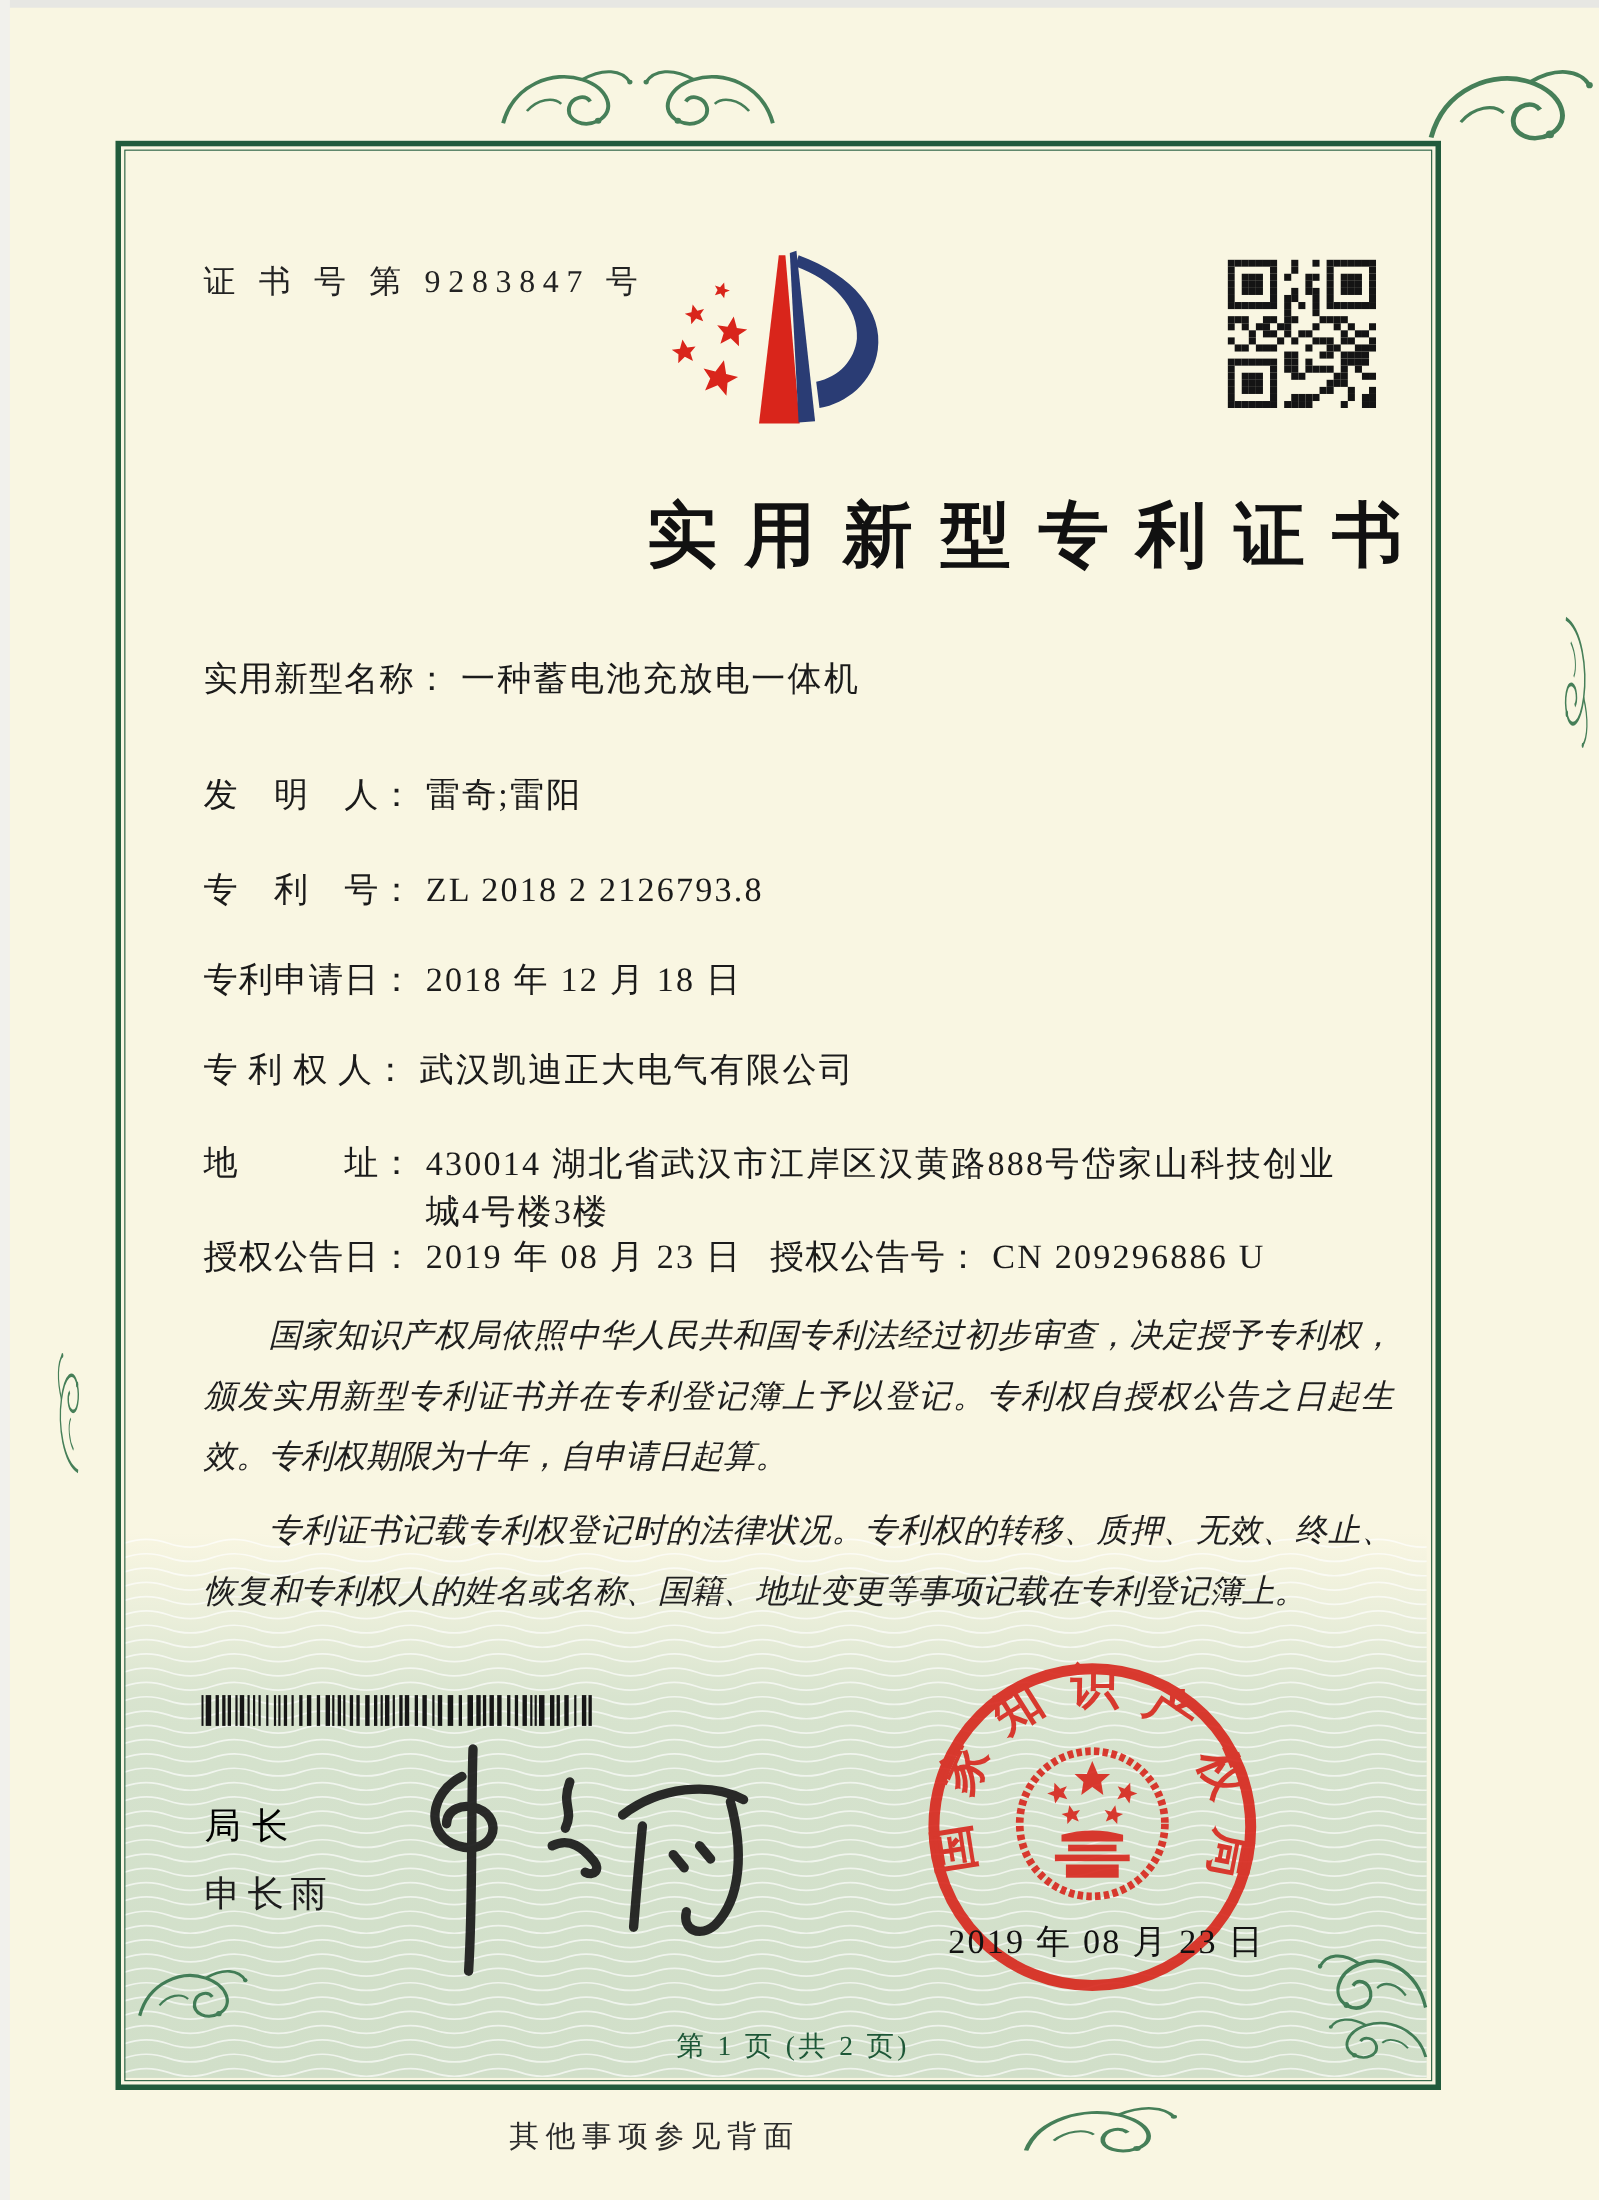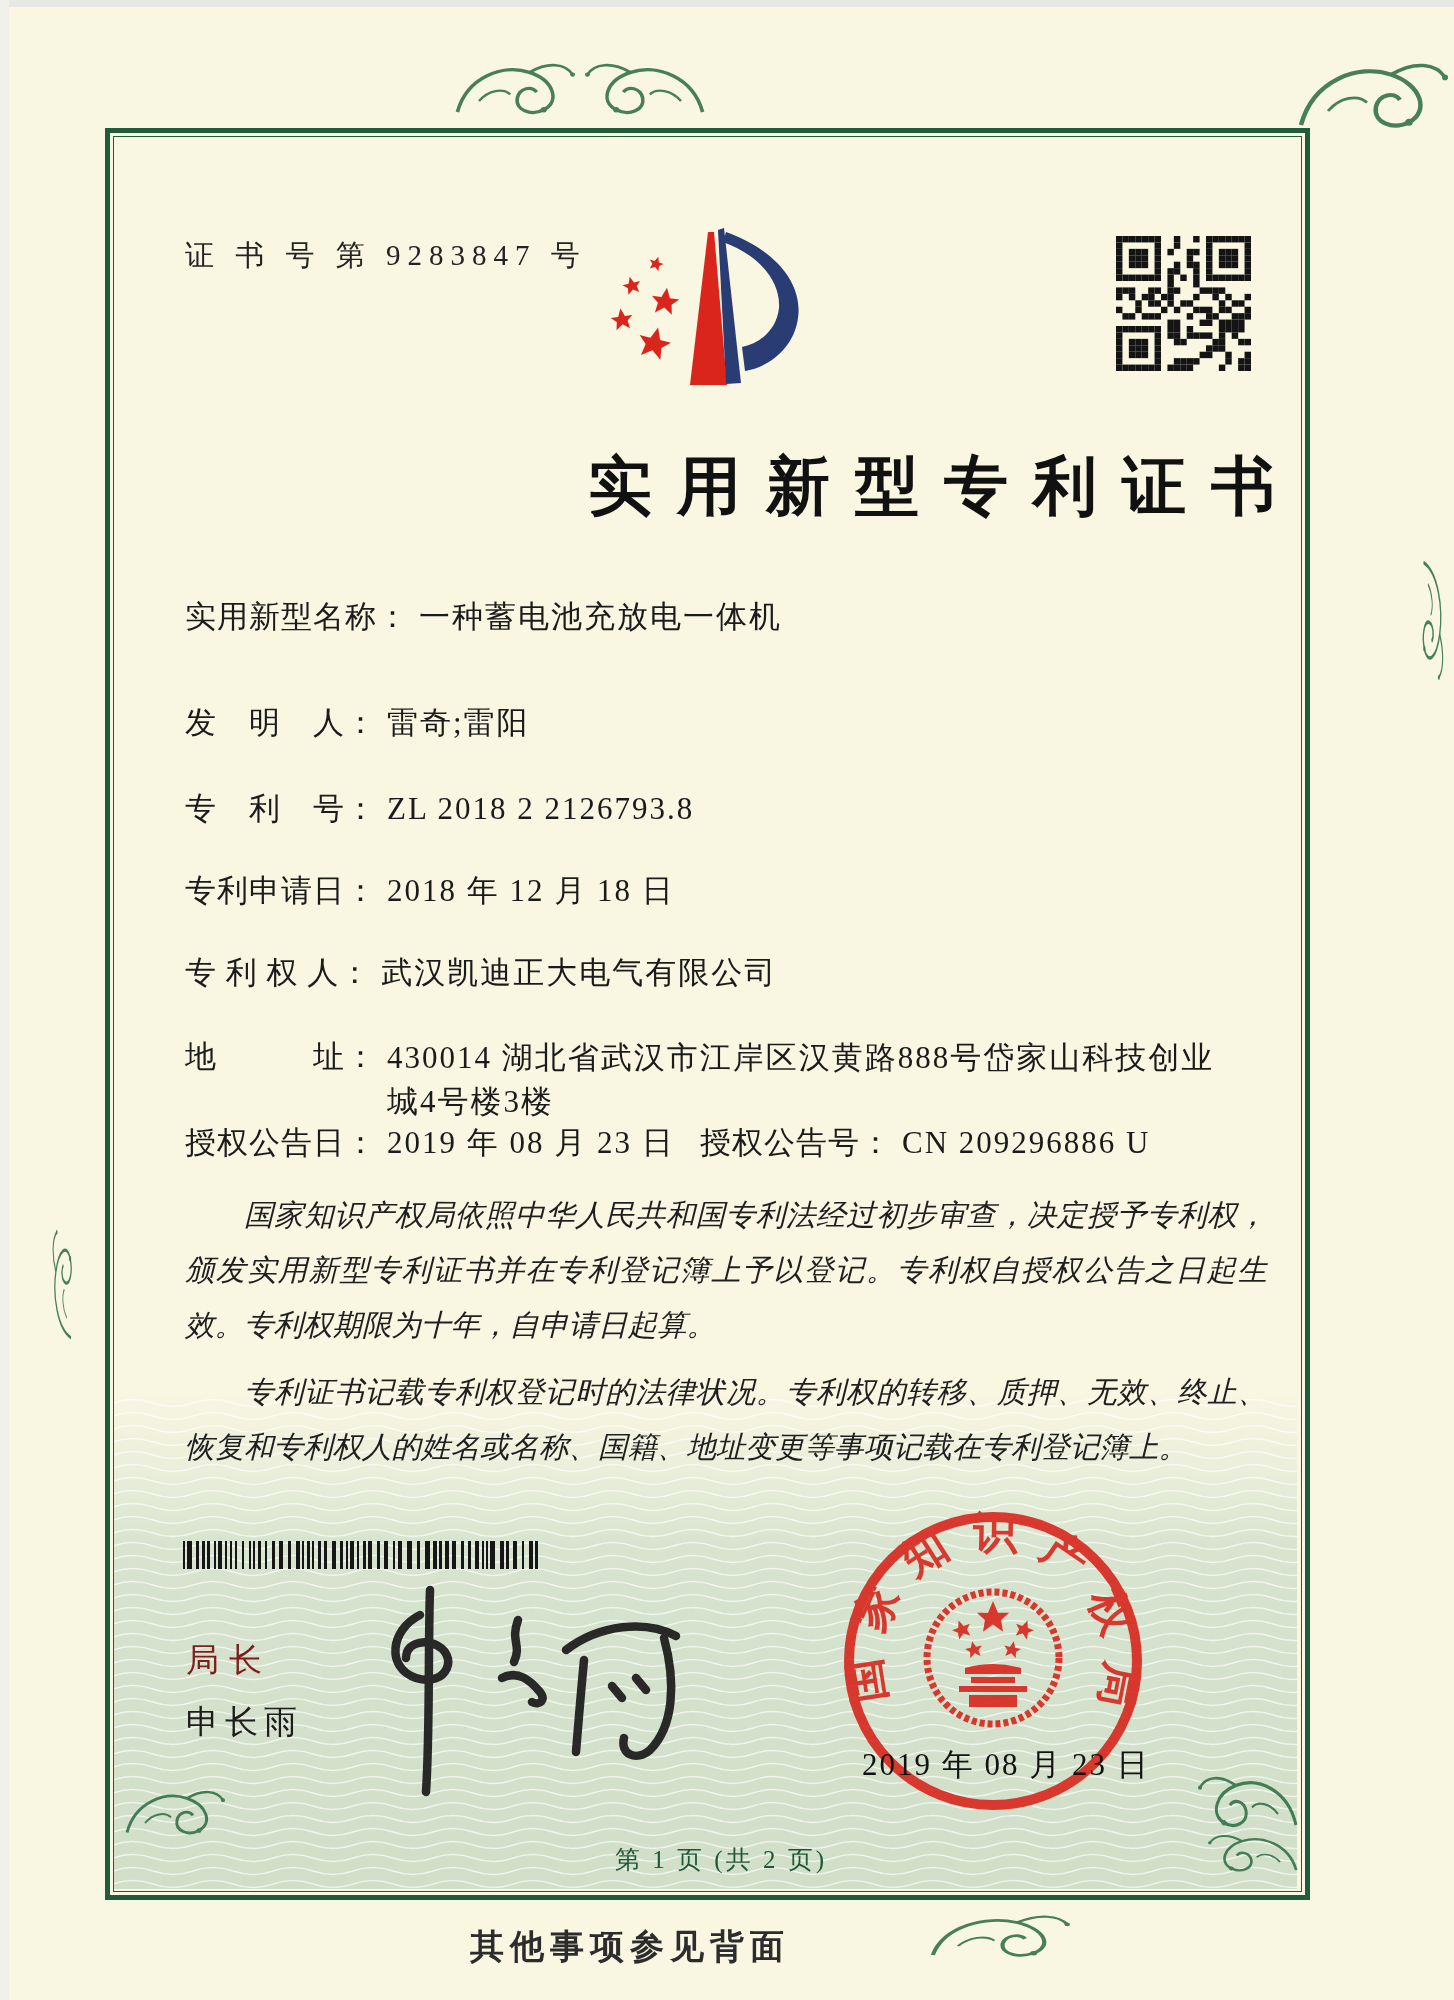--- a/index.html
+++ b/index.html
@@ -35,25 +35,25 @@
   .row .lbl{letter-spacing:1px;}
   .row .val{margin-left:10px;letter-spacing:2px;}
   .addr-val{display:inline-block;vertical-align:top;margin-left:10px;letter-spacing:2px;line-height:44px;white-space:normal;}
   .pair2{position:absolute;left:515px;top:0;white-space:nowrap;}
   .paras{
     position:absolute;left:185px;top:1188px;width:1082px;
     font-size:29.5px;line-height:55px;text-align:justify;color:#1f1f1f;
   }
   .paras p{margin:0;text-indent:2em;font-style:italic;}
   .paras p + p{margin-top:12px;}
-  .director{position:absolute;left:186px;top:1638px;font-size:33px;letter-spacing:10px;color:#7f1d1d;}
+  .director{position:absolute;left:186px;top:1638px;font-size:33px;letter-spacing:10px;color:#000000;}
   .director-name{position:absolute;left:186px;top:1700px;font-size:33px;letter-spacing:6px;color:#1d1d1d;}
   .seal-date{position:absolute;left:862px;top:1744px;font-size:31px;letter-spacing:2px;color:#121212;z-index:6;}
   .pagination{position:absolute;left:497px;top:1843px;width:330px;text-align:right;font-size:25px;letter-spacing:3px;color:#1d5737;z-index:4;}
-  .back-note{position:absolute;left:400px;top:1924px;width:390px;text-align:right;font-size:34px;letter-spacing:6px;color:#2c2c2c;font-weight:bold;}
+  .back-note{position:absolute;left:400px;top:1924px;width:390px;text-align:center;font-size:27px;letter-spacing:6px;color:#2c2c2c;}
   .abs{position:absolute;}
   .orn{position:absolute;opacity:.88;}
 </style>
 </head>
 <body>
 
 <div class="page">
 
   <svg width="0" height="0" style="position:absolute" aria-hidden="true">
     <defs>

